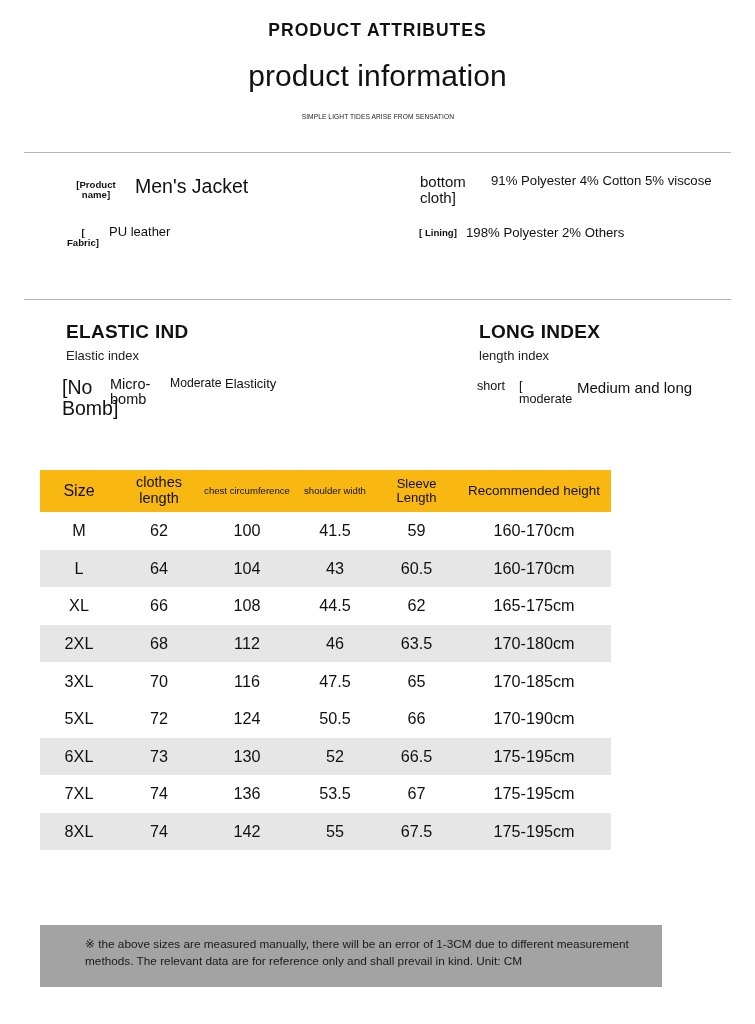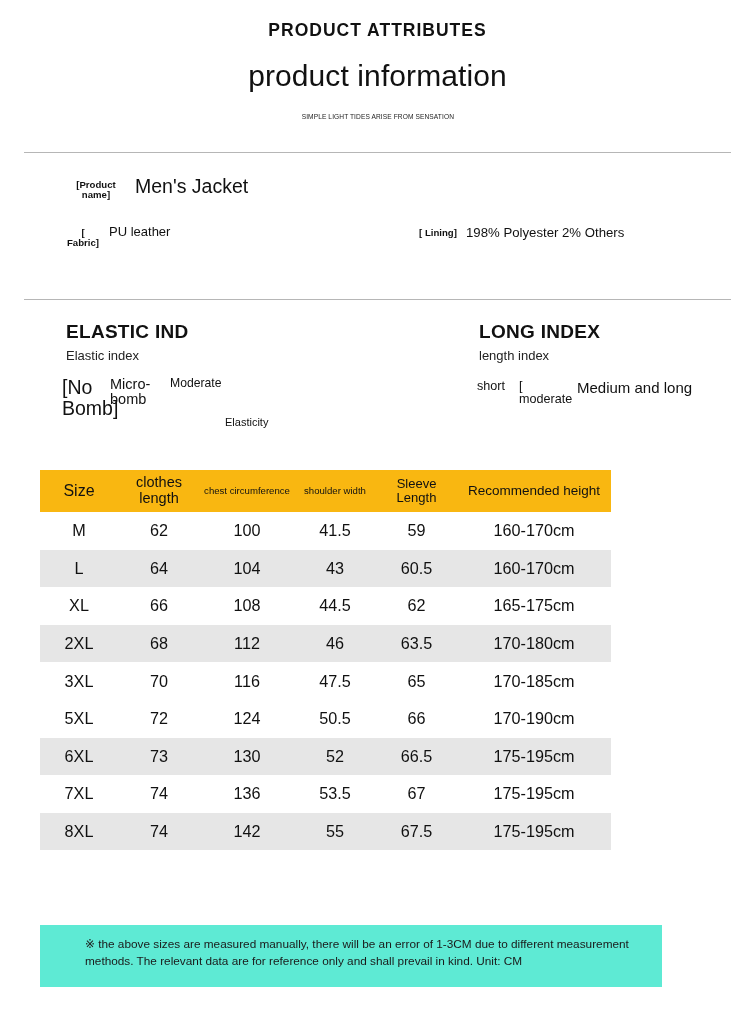--- a/index.html
+++ b/index.html
@@ -124,21 +124,21 @@
     vertical-align:middle;
     padding:0;
   }
   .tbl tbody tr.odd td{background:#ffffff;}
   .tbl tbody tr.even td{background:#e6e6e6;}
 
   
   .note{
     position:absolute;left:40px;top:925px;
     width:622px;height:62px;
-    background:#5eead4;
+    background:#a3a3a3;
   }
   .note-txt{
     position:absolute;left:45px;top:11px;width:545px;
     font-size:11.8px;line-height:1.42;color:#1a1a1a;
   }
 </style>
 </head>
 <body>
 
 <div class="page">
@@ -156,20 +156,24 @@
     <div class="attr a-name">
       <div class="attr-label">[Product name]</div>
       <div class="attr-val">Men's Jacket</div>
     </div>
 
     <div class="attr a-fab">
       <div class="attr-label">[ Fabric]</div>
       <div class="attr-val">PU leather</div>
     </div>
 
+    <div class="attr a-bot">
+      <div class="attr-label">bottom cloth]</div>
+      <div class="attr-val">91% Polyester 4% Cotton 5% viscose</div>
+    </div>
 
     <div class="attr a-lin">
       <div class="attr-label">[ Lining]</div>
       <div class="attr-val">198% Polyester 2% Others</div>
     </div>
 
   </div>
 
   <div class="rule rule-2"></div>
 
@@ -182,21 +186,21 @@
 
     <div class="idx-col idx-right">
       <div class="idx-title">LONG INDEX</div>
       <div class="idx-sub">length index</div>
     </div>
 
     <div class="scale scale-left" id="elastic-scale">
         <div class="sc-item" style="font-size: 19.5px; width: 48px;">[No Bomb]</div>
         <div class="sc-item" style="font-size: 14.5px; width: 60px;">Micro-bomb</div>
         <div class="sc-item" style="font-size: 12.2px; width: 55px;">Moderate</div>
-        <div class="sc-item" style="font-size: 11px; width: 70px; margin-top: 40px;">Elasticity</div>
+        <div class="sc-item" style="font-size: 13px; width: 70px;">Elasticity</div>
       </div>
     <div class="scale scale-right" id="length-scale">
         <div class="sc-item" style="font-size: 12.6px; width: 42px;">short</div>
         <div class="sc-item" style="font-size: 12.6px; width: 58px;">[ moderate</div>
         <div class="sc-item" style="font-size: 15px; width: 130px;">Medium and long</div>
       </div>
 
   </div>
 
   <table class="tbl">

